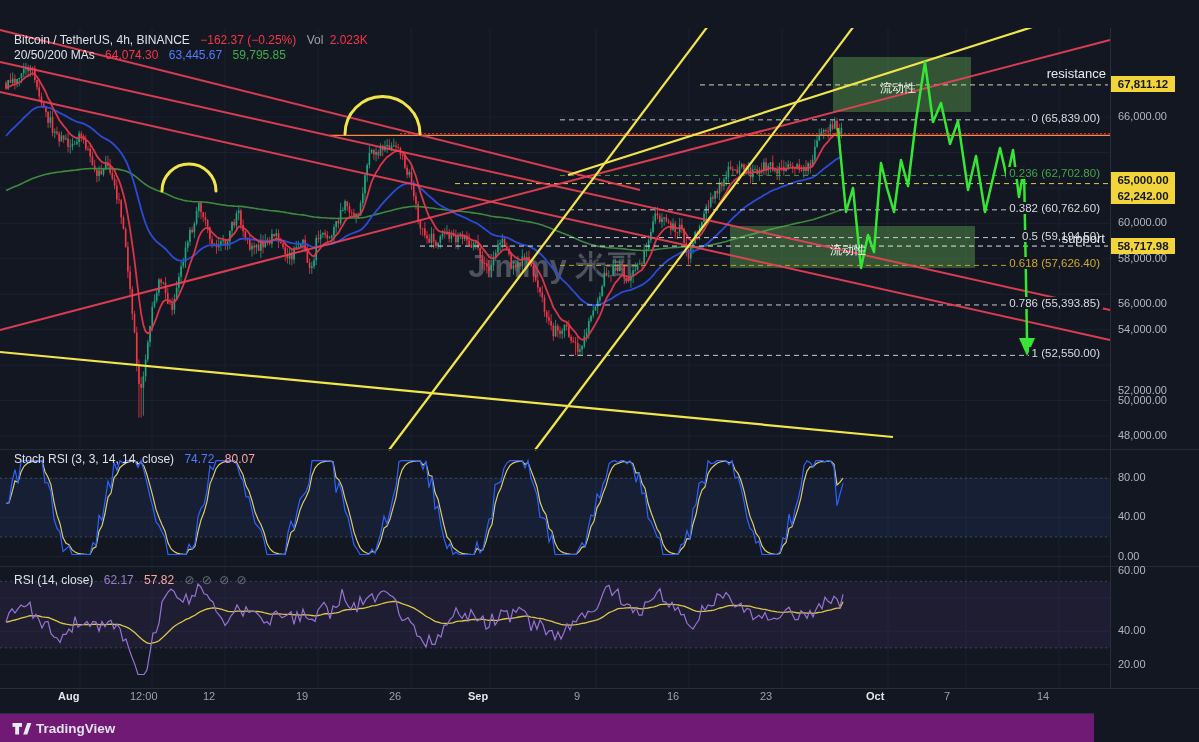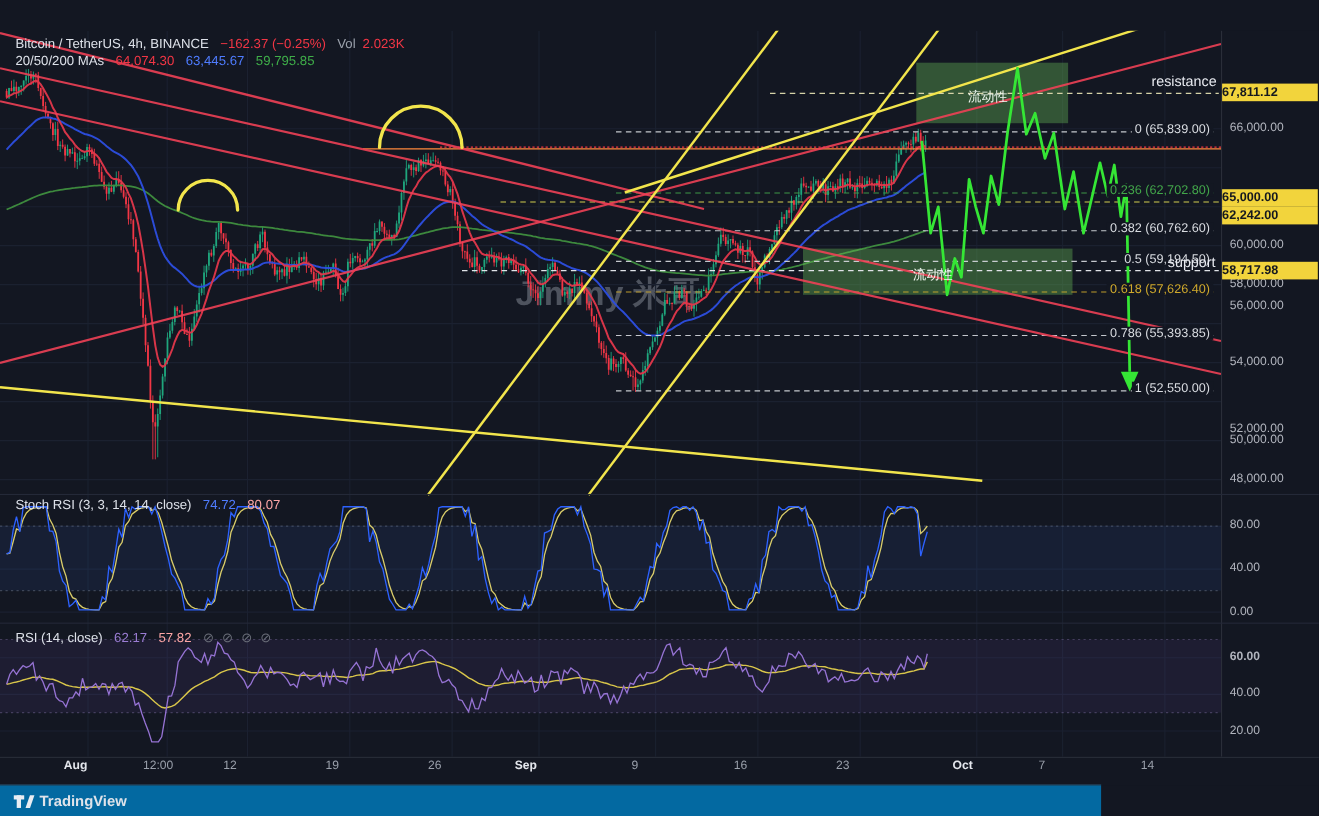--- a/index.html
+++ b/index.html
@@ -24,26 +24,26 @@
   .legend .pur{color:#9b7dd4;}
   .legend .mrk{color:#6a6e79;letter-spacing:2px;}
   #lg1{top:5px;}  #lg2{top:20px;}  #lg3{top:35px;color:#c7cbd4;}
   #lgS{top:424px;} #lgR{top:545px;}
   #resistance{position:absolute;right:93px;top:38px;color:#e8eaf0;font-size:13px;z-index:3;}
   #support{position:absolute;right:94px;top:203px;color:#e8eaf0;font-size:13px;z-index:4;}
   .liq{position:absolute;color:#eef6ee;font-size:12px;z-index:3;}
   #liq1{left:880px;top:52px;} #liq2{left:830px;top:214px;}
   .fibl{position:absolute;right:96px;font-size:11.5px;z-index:3;background:#131722;padding:0 3px;white-space:nowrap;}
   .tick{position:absolute;left:1118px;font-size:11px;color:#b2b5be;z-index:3;white-space:nowrap;}
-  .ylabel{position:absolute;left:1111px;width:87px;height:16px;background:#f2d43c;color:#15181f;font-size:11.5px;
-          font-weight:700;line-height:16px;z-index:4;}
+  .ylabel{position:absolute;left:1111px;width:64px;height:16px;background:#f2d43c;color:#15181f;font-size:11.5px;
+          font-weight:700;text-align:center;line-height:16px;z-index:4;}
   .ttick{position:absolute;top:1px;width:44px;margin-left:-22px;text-align:left;font-size:11px;color:#9aa0ab;}
   .ttick.maj{color:#e3e6ec;font-weight:700;}
   .sep{position:absolute;left:0;width:1199px;height:1px;background:#242938;z-index:2;}
-  #bottombar{position:absolute;left:0;top:713px;width:1001px;height:29px;background:#0369a1;border-top:1px solid #2a2e39;z-index:6;}
+  #bottombar{position:absolute;left:0;top:713px;width:1094px;height:29px;background:#701a75;border-top:1px solid #2a2e39;z-index:6;}
   #bottombar .brand{position:absolute;left:36px;top:7px;font-size:13.5px;font-weight:700;color:#dfe3ea;}
   #bottombar svg{position:absolute;left:12px;top:7px;}
 </style>
 </head>
 <body>
 
 <div id="app">
 
   <div id="chart">
     <div id="wm">Jimmy 米哥</div>
@@ -175,29 +175,29 @@
       <div class="fibl" style="top: 83.8533px; color: rgb(216, 219, 224);">0 (65,839.00)</div>
       <div class="fibl" style="top: 139.434px; color: rgb(66, 166, 74);">0.236 (62,702.80)</div>
       <div class="fibl" style="top: 173.818px; color: rgb(216, 219, 224);">0.382 (60,762.60)</div>
       <div class="fibl" style="top: 201.609px; color: rgb(216, 219, 224);">0.5 (59,194.50)</div>
       <div class="fibl" style="top: 229.399px; color: rgb(207, 169, 44);">0.618 (57,626.40)</div>
       <div class="fibl" style="top: 268.965px; color: rgb(216, 219, 224);">0.786 (55,393.85)</div>
       <div class="fibl" style="top: 319.364px; color: rgb(216, 219, 224);">1 (52,550.00)</div>
       <div class="tick" style="top: 82px;">66,000.00</div>
       <div class="tick" style="top: 188.333px;">60,000.00</div>
       <div class="tick" style="top: 223.778px;">58,000.00</div>
-      <div class="tick" style="top: 244px;">56,000.00</div>
+      <div class="tick" style="top: 269px;">56,000.00</div>
       <div class="tick" style="top: 294.667px;">54,000.00</div>
       <div class="tick" style="top: 330.111px; margin-top: 26px;">52,000.00</div>
       <div class="tick" style="top: 365.556px;">50,000.00</div>
       <div class="tick" style="top: 401px;">48,000.00</div>
       <div class="tick" style="top: 443.26px;">80.00</div>
       <div class="tick" style="top: 482.38px;">40.00</div>
       <div class="tick" style="top: 521.5px;">0.00</div>
-      <div class="tick" style="top: 563px; font-weight: bold;">60.00</div>
+      <div class="tick" style="top: 536px;">60.00</div>
       <div class="tick" style="top: 596.25px;">40.00</div>
       <div class="tick" style="top: 629.5px;">20.00</div>
       <div class="ylabel" style="top: 48.4029px;">67,811.12</div>
       <div class="ylabel" style="top: 143.5px;">65,000.00</div>
       <div class="ylabel" style="top: 160px;">62,242.00</div>
       <div class="ylabel" style="top: 209.554px;">58,717.98</div>
     </div>
 
   <div id="bottombar">
     <svg width="20" height="16" viewBox="0 0 20 16">

